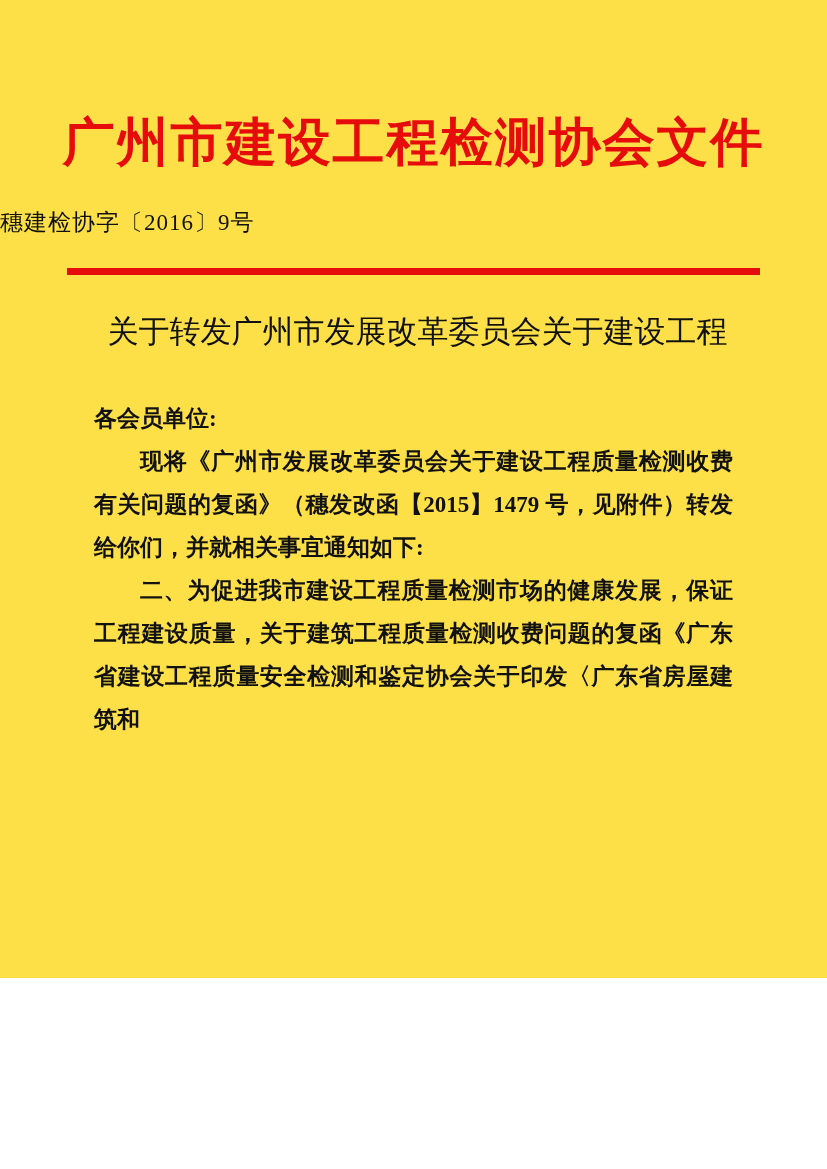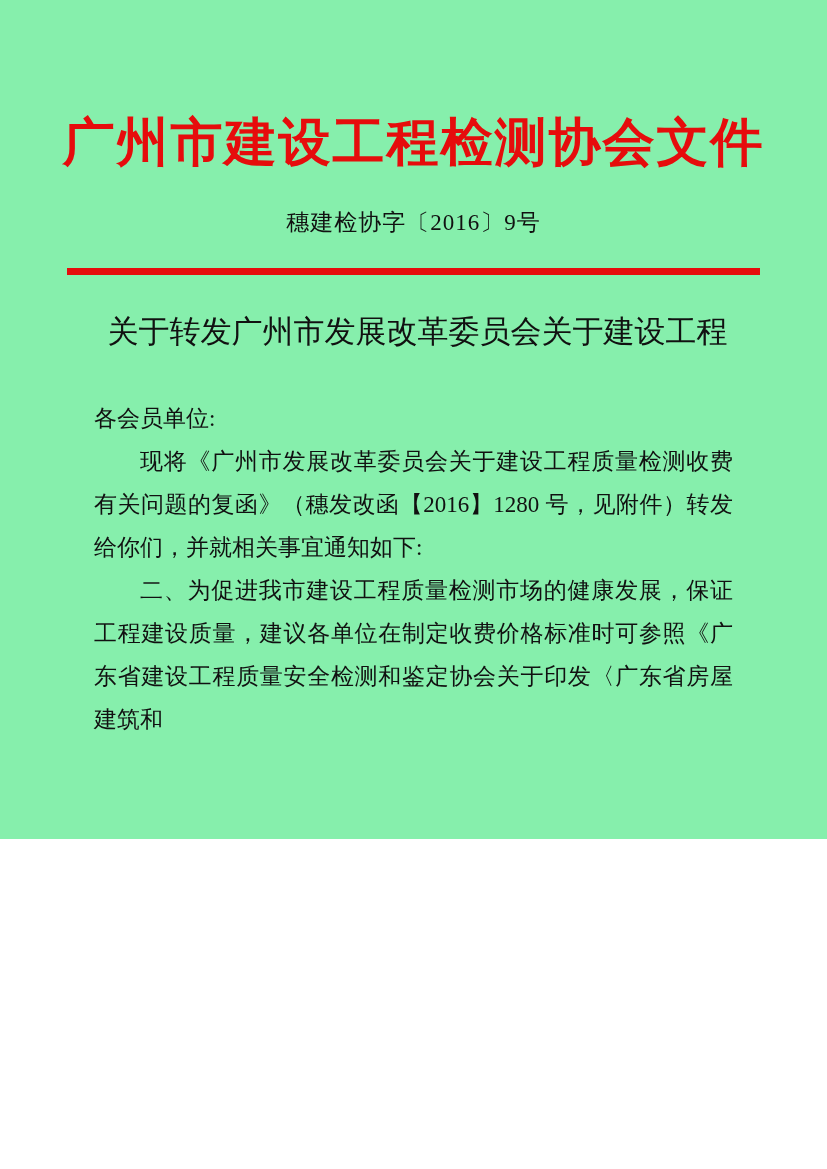--- a/index.html
+++ b/index.html
@@ -3,42 +3,41 @@
 <meta charset="utf-8">
 <style>
   html, body {
     margin: 0;
     padding: 0;
     background: #ffffff;
   }
   .page {
     position: relative;
     width: 827px;
-    height: 839px;
-    background: #86efac;
+    height: 978px;
+    background: #fde047;
     overflow: hidden;
     box-sizing: border-box;
     padding-top: 102px;
     font-family: "Liberation Serif", serif;
     color: #1a1a1a;
   }
   .org-title {
     margin: 0;
     text-align: center;
     font-family: "Liberation Sans", sans-serif;
     font-weight: bold;
     font-size: 52px;
     line-height: 80px;
     letter-spacing: 2px;
     color: #e60c0c;
     white-space: nowrap;
   }
   .doc-number {
     margin-top: 26px;
-    text-align: center;
     font-size: 23px;
     line-height: 30px;
     letter-spacing: 1px;
     color: #111111;
   }
   .divider {
     width: 693px;
     height: 7px;
     margin: 30px auto 0 auto;
     background: #e60c0c;
@@ -51,20 +50,21 @@
     font-weight: normal;
     color: #111111;
     margin-left: 8px;
   }
   .body-text {
     margin: 41px 94px 0 94px;
     font-size: 23px;
     line-height: 43px;
     text-align: justify;
     color: #111111;
+    font-weight: bold;
   }
   .body-text p {
     margin: 0;
     text-indent: 2em;
   }
   .body-text p.salutation {
     text-indent: 0;
   }
 </style>
 </head>
@@ -77,17 +77,17 @@
   <div class="doc-number">穗建检协字〔2016〕9号</div>
 
   <div class="divider"></div>
 
   <div class="doc-title">
     <div>关于转发广州市发展改革委员会关于建设工程</div>
   </div>
 
   <div class="body-text">
     <p class="salutation">各会员单位:</p>
-    <p>现将《广州市发展改革委员会关于建设工程质量检测收费有关问题的复函》（穗发改函【2016】1280 号，见附件）转发给你们，并就相关事宜通知如下:</p>
-    <p>二、为促进我市建设工程质量检测市场的健康发展，保证工程建设质量，建议各单位在制定收费价格标准时可参照《广东省建设工程质量安全检测和鉴定协会关于印发〈广东省房屋建筑和</p>
+    <p>现将《广州市发展改革委员会关于建设工程质量检测收费有关问题的复函》（穗发改函【2015】1479 号，见附件）转发给你们，并就相关事宜通知如下:</p>
+    <p>二、为促进我市建设工程质量检测市场的健康发展，保证工程建设质量，关于建筑工程质量检测收费问题的复函《广东省建设工程质量安全检测和鉴定协会关于印发〈广东省房屋建筑和</p>
   </div>
 
 </div>
 
 </body></html>

